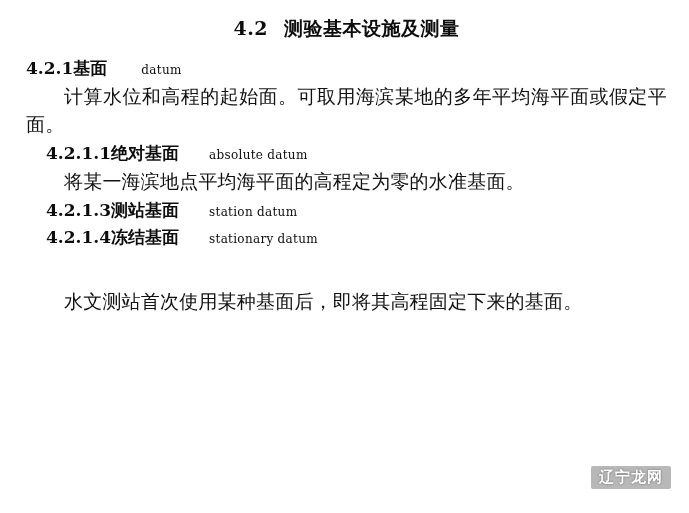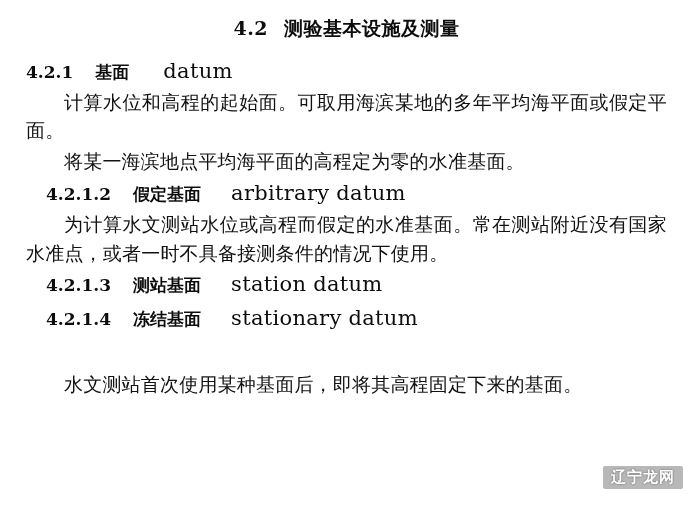--- a/index.html
+++ b/index.html
@@ -44,28 +44,27 @@
     color: #0d0d0d;
     white-space: nowrap;
   }
   .clause-head.level3 {
     padding-left: 20px;
   }
   .clause-head .num {
     font-weight: bold;
   }
   .clause-head .cn {
-    margin-left: 22px;
     font-weight: bold;
   }
   .clause-head .en {
     margin-left: 34px;
     font-weight: normal;
     font-family: "DejaVu Serif", "Liberation Serif", serif;
-    font-size: 21px;
+    font-size: 12px;
     letter-spacing: 0.3px;
   }
   .clause-head.level3 .en {
     margin-left: 30px;
   }
   .body-text {
     font-size: 19px;
     line-height: 1.52;
     text-align: justify;
     text-indent: 2em;
@@ -73,21 +72,21 @@
     color: #111111;
     letter-spacing: 0.2px;
   }
   .body-text.cut {
     position: relative;
     margin-top: 36px;
   }
   
   .watermark {
     position: absolute;
-    right: 6px;
+    right: 18px;
     bottom: 24px;
     font-family: "DejaVu Sans", "Liberation Sans", sans-serif;
     font-size: 15px;
     font-weight: bold;
     color: #ffffff;
     background: rgba(0,0,0,0.28);
     padding: 2px 8px;
     border-radius: 2px;
     letter-spacing: 1px;
     text-shadow: 0 0 2px rgba(0,0,0,0.5);
@@ -113,29 +112,26 @@
   </div>
 
   <div class="clause">
     <div class="clause-head">
       <span class="num">4.2.1</span><span class="cn">基面</span><span class="en">datum</span>
     </div>
     <p class="body-text">计算水位和高程的起始面。可取用海滨某地的多年平均海平面或假定平面。</p>
   </div>
 
   <div class="clause">
+    <div class="clause-head level3">
+      <span class="num">4.2.1.1</span><span class="cn">绝对基面</span><span class="en">absolute datum</span>
+    </div>
     <p class="body-text">将某一海滨地点平均海平面的高程定为零的水准基面。</p>
   </div>
 
-  <div class="clause">
-    <div class="clause-head level3">
-      <span class="num">4.2.1.2</span><span class="cn">假定基面</span><span class="en">arbitrary datum</span>
-    </div>
-    <p class="body-text">为计算水文测站水位或高程而假定的水准基面。常在测站附近没有国家水准点，或者一时不具备接测条件的情况下使用。</p>
-  </div>
 
   <div class="clause">
     <div class="clause-head level3">
       <span class="num">4.2.1.3</span><span class="cn">测站基面</span><span class="en">station datum</span>
     </div>
   </div>
 
   <div class="clause">
     <div class="clause-head level3">
       <span class="num">4.2.1.4</span><span class="cn">冻结基面</span><span class="en">stationary datum</span>

